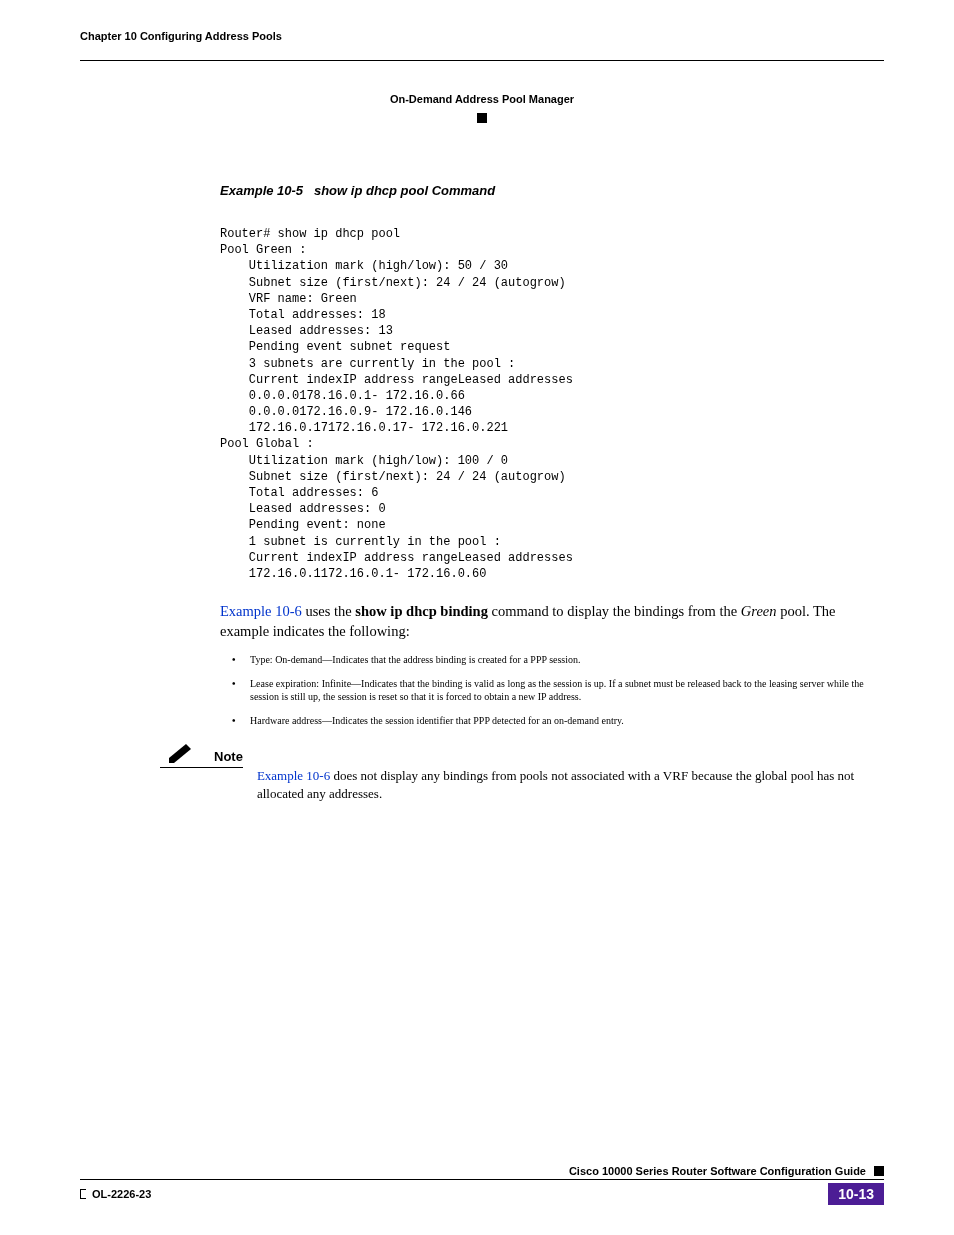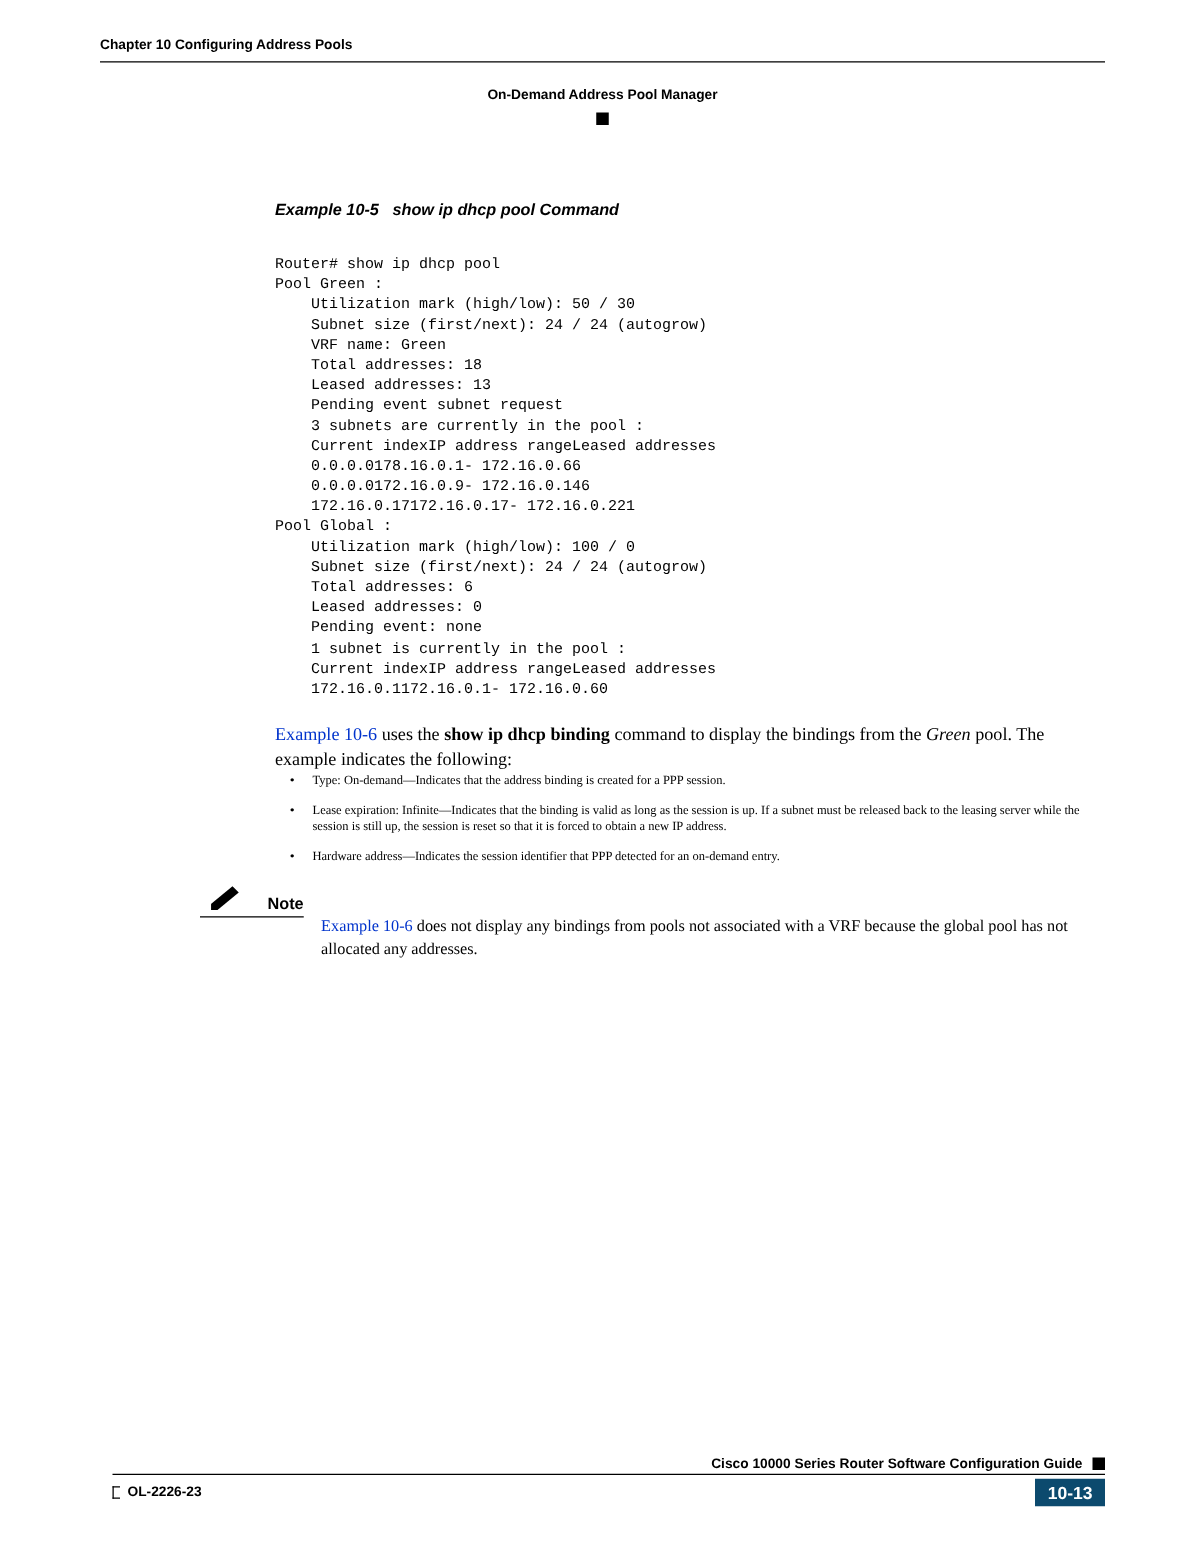--- a/index.html
+++ b/index.html
@@ -17,22 +17,22 @@
     height: 100%;
     position: relative;
   }
   .header-top {
     display: flex;
     justify-content: space-between;
     font-family: Arial, Helvetica, sans-serif;
     font-size: 11px;
     font-weight: bold;
     border-bottom: 1px solid #000;
-    padding-bottom: 7px;
-    margin-bottom: 20px;
+    padding-bottom: 18px;
+    margin-bottom: 32px;
   }
   .header-left { }
   .header-right-wrap {
     display: flex;
     align-items: center;
     gap: 8px;
     justify-content: flex-end;
     flex-direction: column;
   }
   .black-box-sm {
@@ -52,21 +52,21 @@
     font-family: "Courier New", Courier, monospace;
     font-size: 12px;
     line-height: 1.35;
     white-space: pre;
     margin-bottom: 20px;
   }
   pre.code .bold { font-weight: normal; }
   .body-para {
     font-size: 14.5px;
     line-height: 1.35;
-    margin-bottom: 0;
+    margin-bottom: 12px;
   }
   .link { color: #0033cc; }
   .italic { font-style: italic; }
   .bold { font-weight: bold; }
   ul.bullets {
     list-style: none;
     margin-left: 12px;
     margin-bottom: 14px;
   }
   ul.bullets li {
@@ -97,36 +97,36 @@
     font-size: 13px;
     margin-top: 6px;
     padding-bottom:3px;
   }
   .note-underline{border-bottom:1px solid #000;display:flex;gap:14px;align-items:flex-end;margin-bottom:4px;}
   .note-text { font-size: 13px; line-height: 1.35; flex: 1; }
 
   .footer {
     position: absolute;
     bottom: 30px;
-    left: 90px;
+    left: 80px;
     right: 70px;
   }
   .footer-line2 {
     display: flex;
     justify-content: space-between;
     align-items: center;
     margin-top: 3px;
   }
   .footer-left {
     font-family: Arial, Helvetica, sans-serif;
     font-weight: bold;
     font-size: 11px;
   }
   .page-badge {
-    background: #0c4a6e;
+    background: #4c1d95;
     color: #fff;
     font-family: Arial, Helvetica, sans-serif;
     font-weight: bold;
     font-size: 14px;
     padding: 3px 10px;
   }
   .footer-guide-wrap{display:flex;align-items:center;gap:8px;justify-content:flex-end;}
   .left-line-box{width:6px;height:10px;border-left:1px solid #000;border-top:1px solid #000;border-bottom:1px solid #000;display:inline-block;}
 </style>
 </head>

